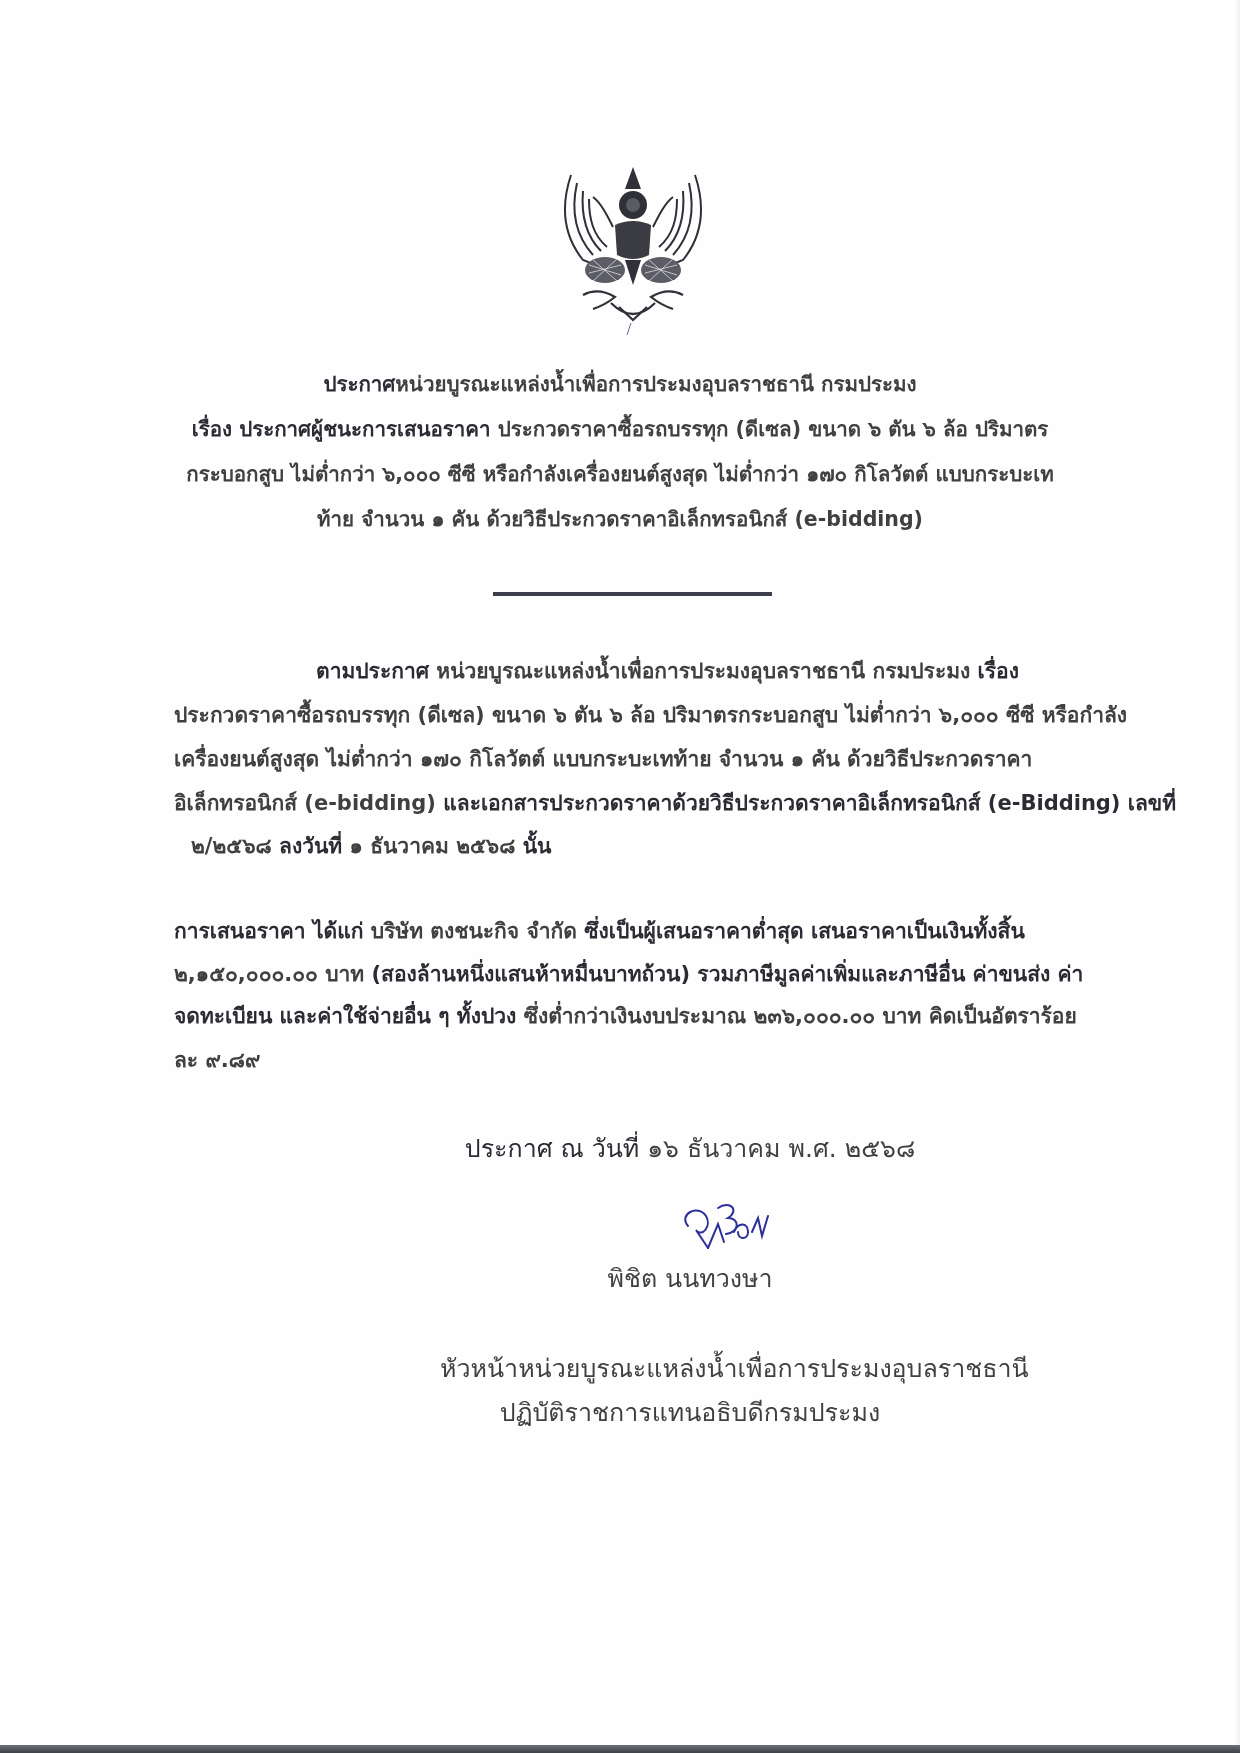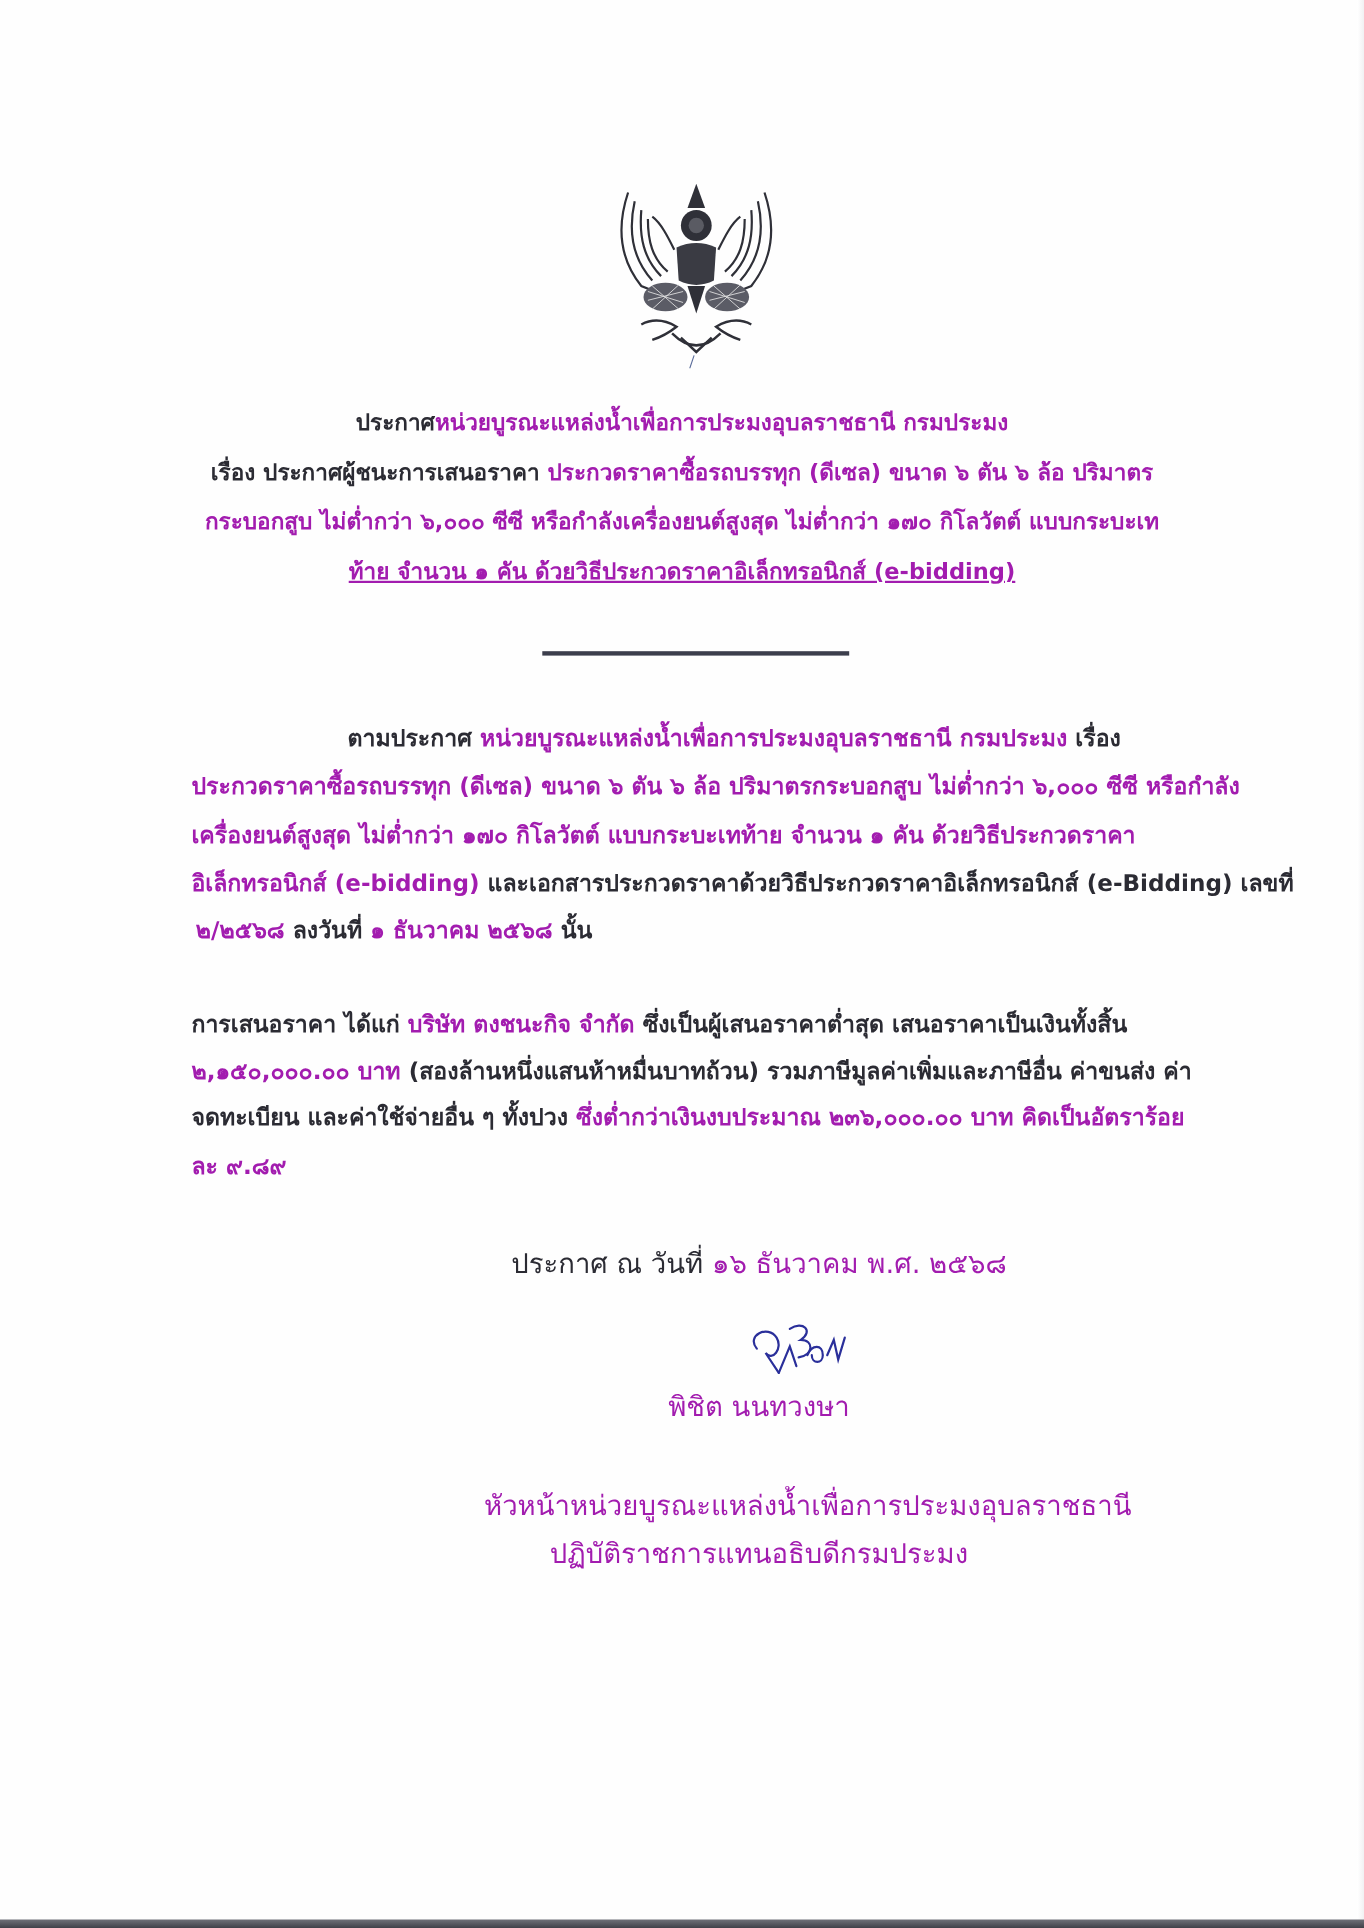--- a/index.html
+++ b/index.html
@@ -17,21 +17,21 @@
 
   .emblem { position:absolute; left:553px; top:155px; width:160px; height:180px; }
 
   .title-block { position:absolute; left:130px; width:980px; text-align:center;
     font-weight:bold; font-size:20.5px; }
   .tline { position:absolute; left:0; width:100%; white-space:nowrap; }
 
   .divider { position:absolute; left:493px; top:592px; width:279px; height:4px; background:#3c3e4c; }
 
   .body-line { position:absolute; white-space:nowrap; font-size:21px;font-weight:bold; }
-  .purple { color:#a21caf; }
+  .purple { color:#404040; }
   .dark { color:#2b2b33; }
 
   .center-line { position:absolute; left:440px; width:500px; text-align:center; white-space:nowrap; font-size:25px; }
 
   .signature { position:absolute; left:668px; top:1196px; width:110px; height:60px; }
 </style>
 </head>
 <body>
 
 <div class="page">
@@ -77,34 +77,34 @@
   </svg>
 
   <div class="title-block" style="top:0;">
     <div class="tline" style="top:367px;">
       <span class="dark">ประกาศ</span><span class="purple">หน่วยบูรณะแหล่งน้ำเพื่อการประมงอุบลราชธานี กรมประมง</span>
     </div>
     <div class="tline" style="top:412px;">
       <span class="dark">เรื่อง ประกาศผู้ชนะการเสนอราคา </span><span class="purple">ประกวดราคาซื้อรถบรรทุก (ดีเซล) ขนาด ๖ ตัน ๖ ล้อ ปริมาตร</span>
     </div>
     <div class="tline purple" style="top:457px;">กระบอกสูบ ไม่ต่ำกว่า ๖,๐๐๐ ซีซี หรือกำลังเครื่องยนต์สูงสุด ไม่ต่ำกว่า ๑๗๐ กิโลวัตต์ แบบกระบะเท</div>
-    <div class="tline purple" style="top:502px;text-decoration:underline;">ท้าย จำนวน ๑ คัน ด้วยวิธีประกวดราคาอิเล็กทรอนิกส์ (e-bidding)</div>
+    <div class="tline purple" style="top:502px;">ท้าย จำนวน ๑ คัน ด้วยวิธีประกวดราคาอิเล็กทรอนิกส์ (e-bidding)</div>
   </div>
 
   <div class="divider"></div>
 
   <div class="body-line" style="left:316px; top:654px;">
     <span class="dark">ตามประกาศ </span><span class="purple">หน่วยบูรณะแหล่งน้ำเพื่อการประมงอุบลราชธานี กรมประมง</span><span class="dark"> เรื่อง</span>
   </div>
   <div class="body-line purple" style="left:174px; top:698px;">ประกวดราคาซื้อรถบรรทุก (ดีเซล) ขนาด ๖ ตัน ๖ ล้อ ปริมาตรกระบอกสูบ ไม่ต่ำกว่า ๖,๐๐๐ ซีซี หรือกำลัง</div>
   <div class="body-line purple" style="left:174px; top:742px;">เครื่องยนต์สูงสุด ไม่ต่ำกว่า ๑๗๐ กิโลวัตต์ แบบกระบะเทท้าย จำนวน ๑ คัน ด้วยวิธีประกวดราคา</div>
   <div class="body-line" style="left:174px; top:786px;">
     <span class="purple">อิเล็กทรอนิกส์ (e-bidding)</span><span class="dark"> และเอกสารประกวดราคาด้วยวิธีประกวดราคาอิเล็กทรอนิกส์ (e-Bidding) เลขที่</span>
   </div>
-  <div class="body-line" style="left:178px; top:829px;">
+  <div class="body-line" style="left:191px; top:829px;">
     <span class="purple">๒/๒๕๖๘</span><span class="dark"> ลงวันที่ </span><span class="purple">๑ ธันวาคม ๒๕๖๘</span><span class="dark"> นั้น</span>
   </div>
 
   <div class="body-line" style="left:174px; top:914px;">
     <span class="dark">การเสนอราคา ได้แก่ </span><span class="purple">บริษัท ตงชนะกิจ จำกัด</span><span class="dark"> ซึ่งเป็นผู้เสนอราคาต่ำสุด เสนอราคาเป็นเงินทั้งสิ้น</span>
   </div>
   <div class="body-line" style="left:174px; top:957px;">
     <span class="purple">๒,๑๕๐,๐๐๐.๐๐ บาท</span><span class="dark"> (สองล้านหนึ่งแสนห้าหมื่นบาทถ้วน) รวมภาษีมูลค่าเพิ่มและภาษีอื่น ค่าขนส่ง ค่า</span>
   </div>
   <div class="body-line" style="left:174px; top:999px;">

